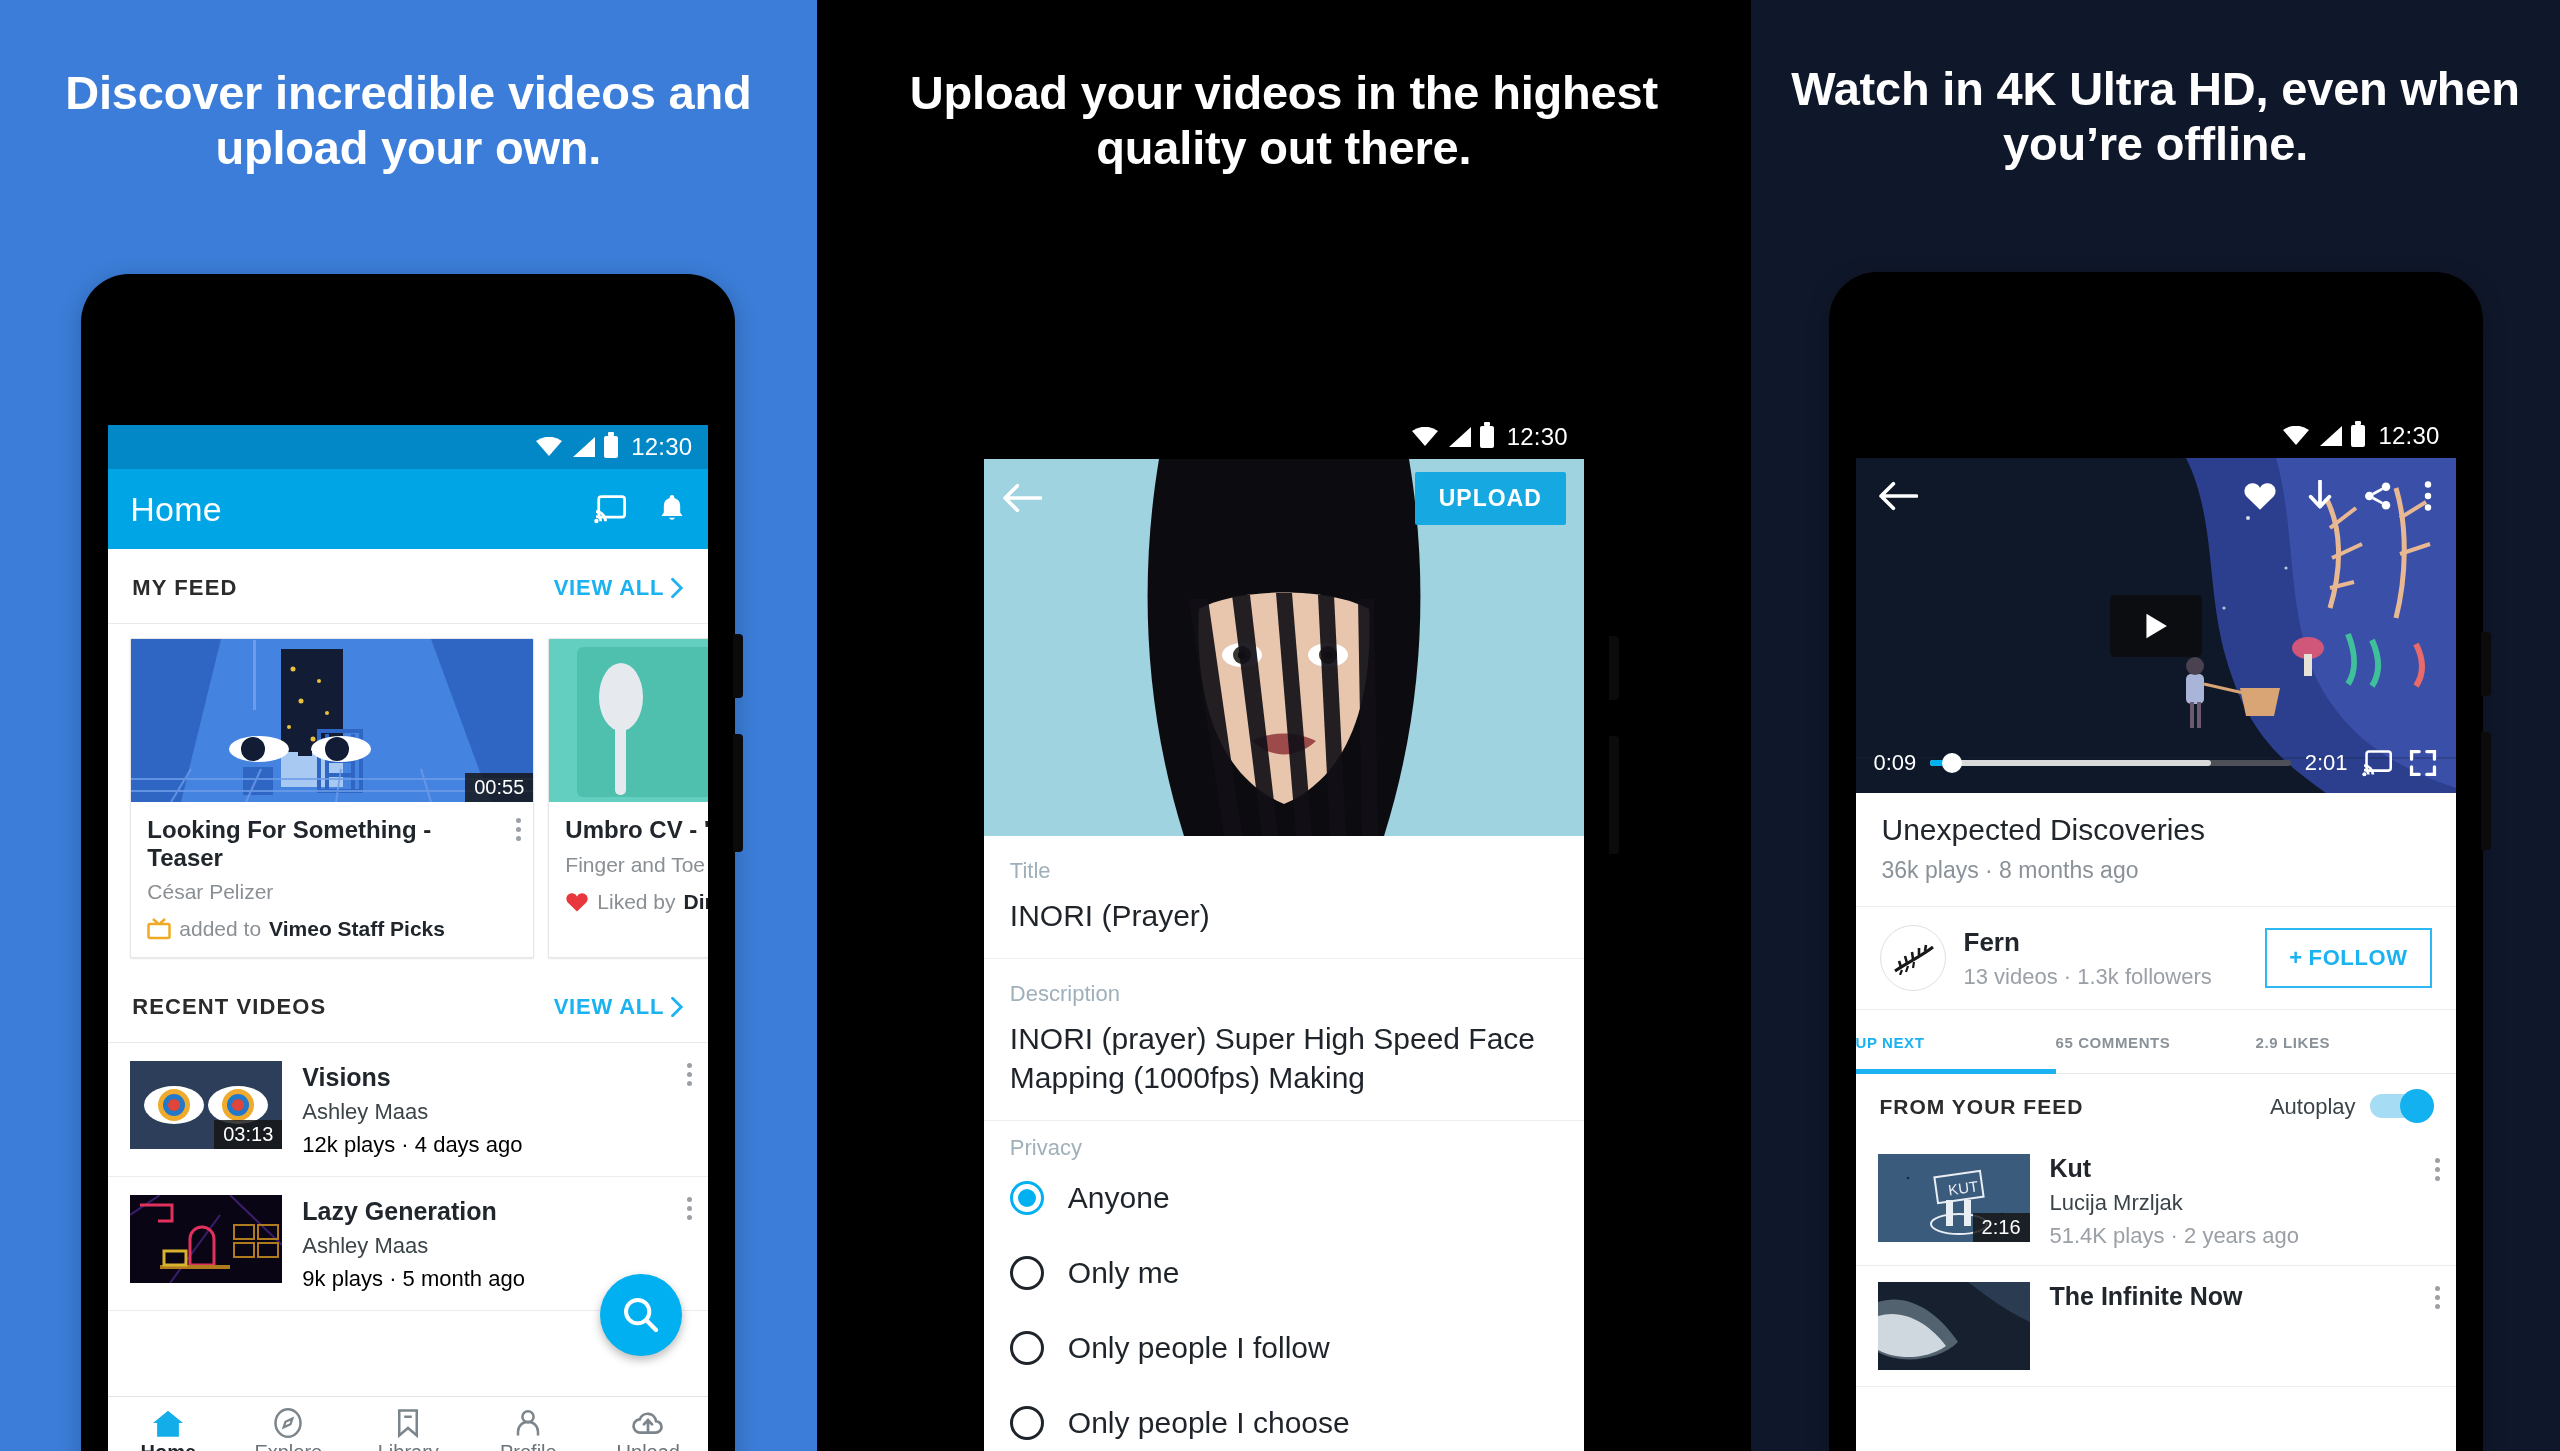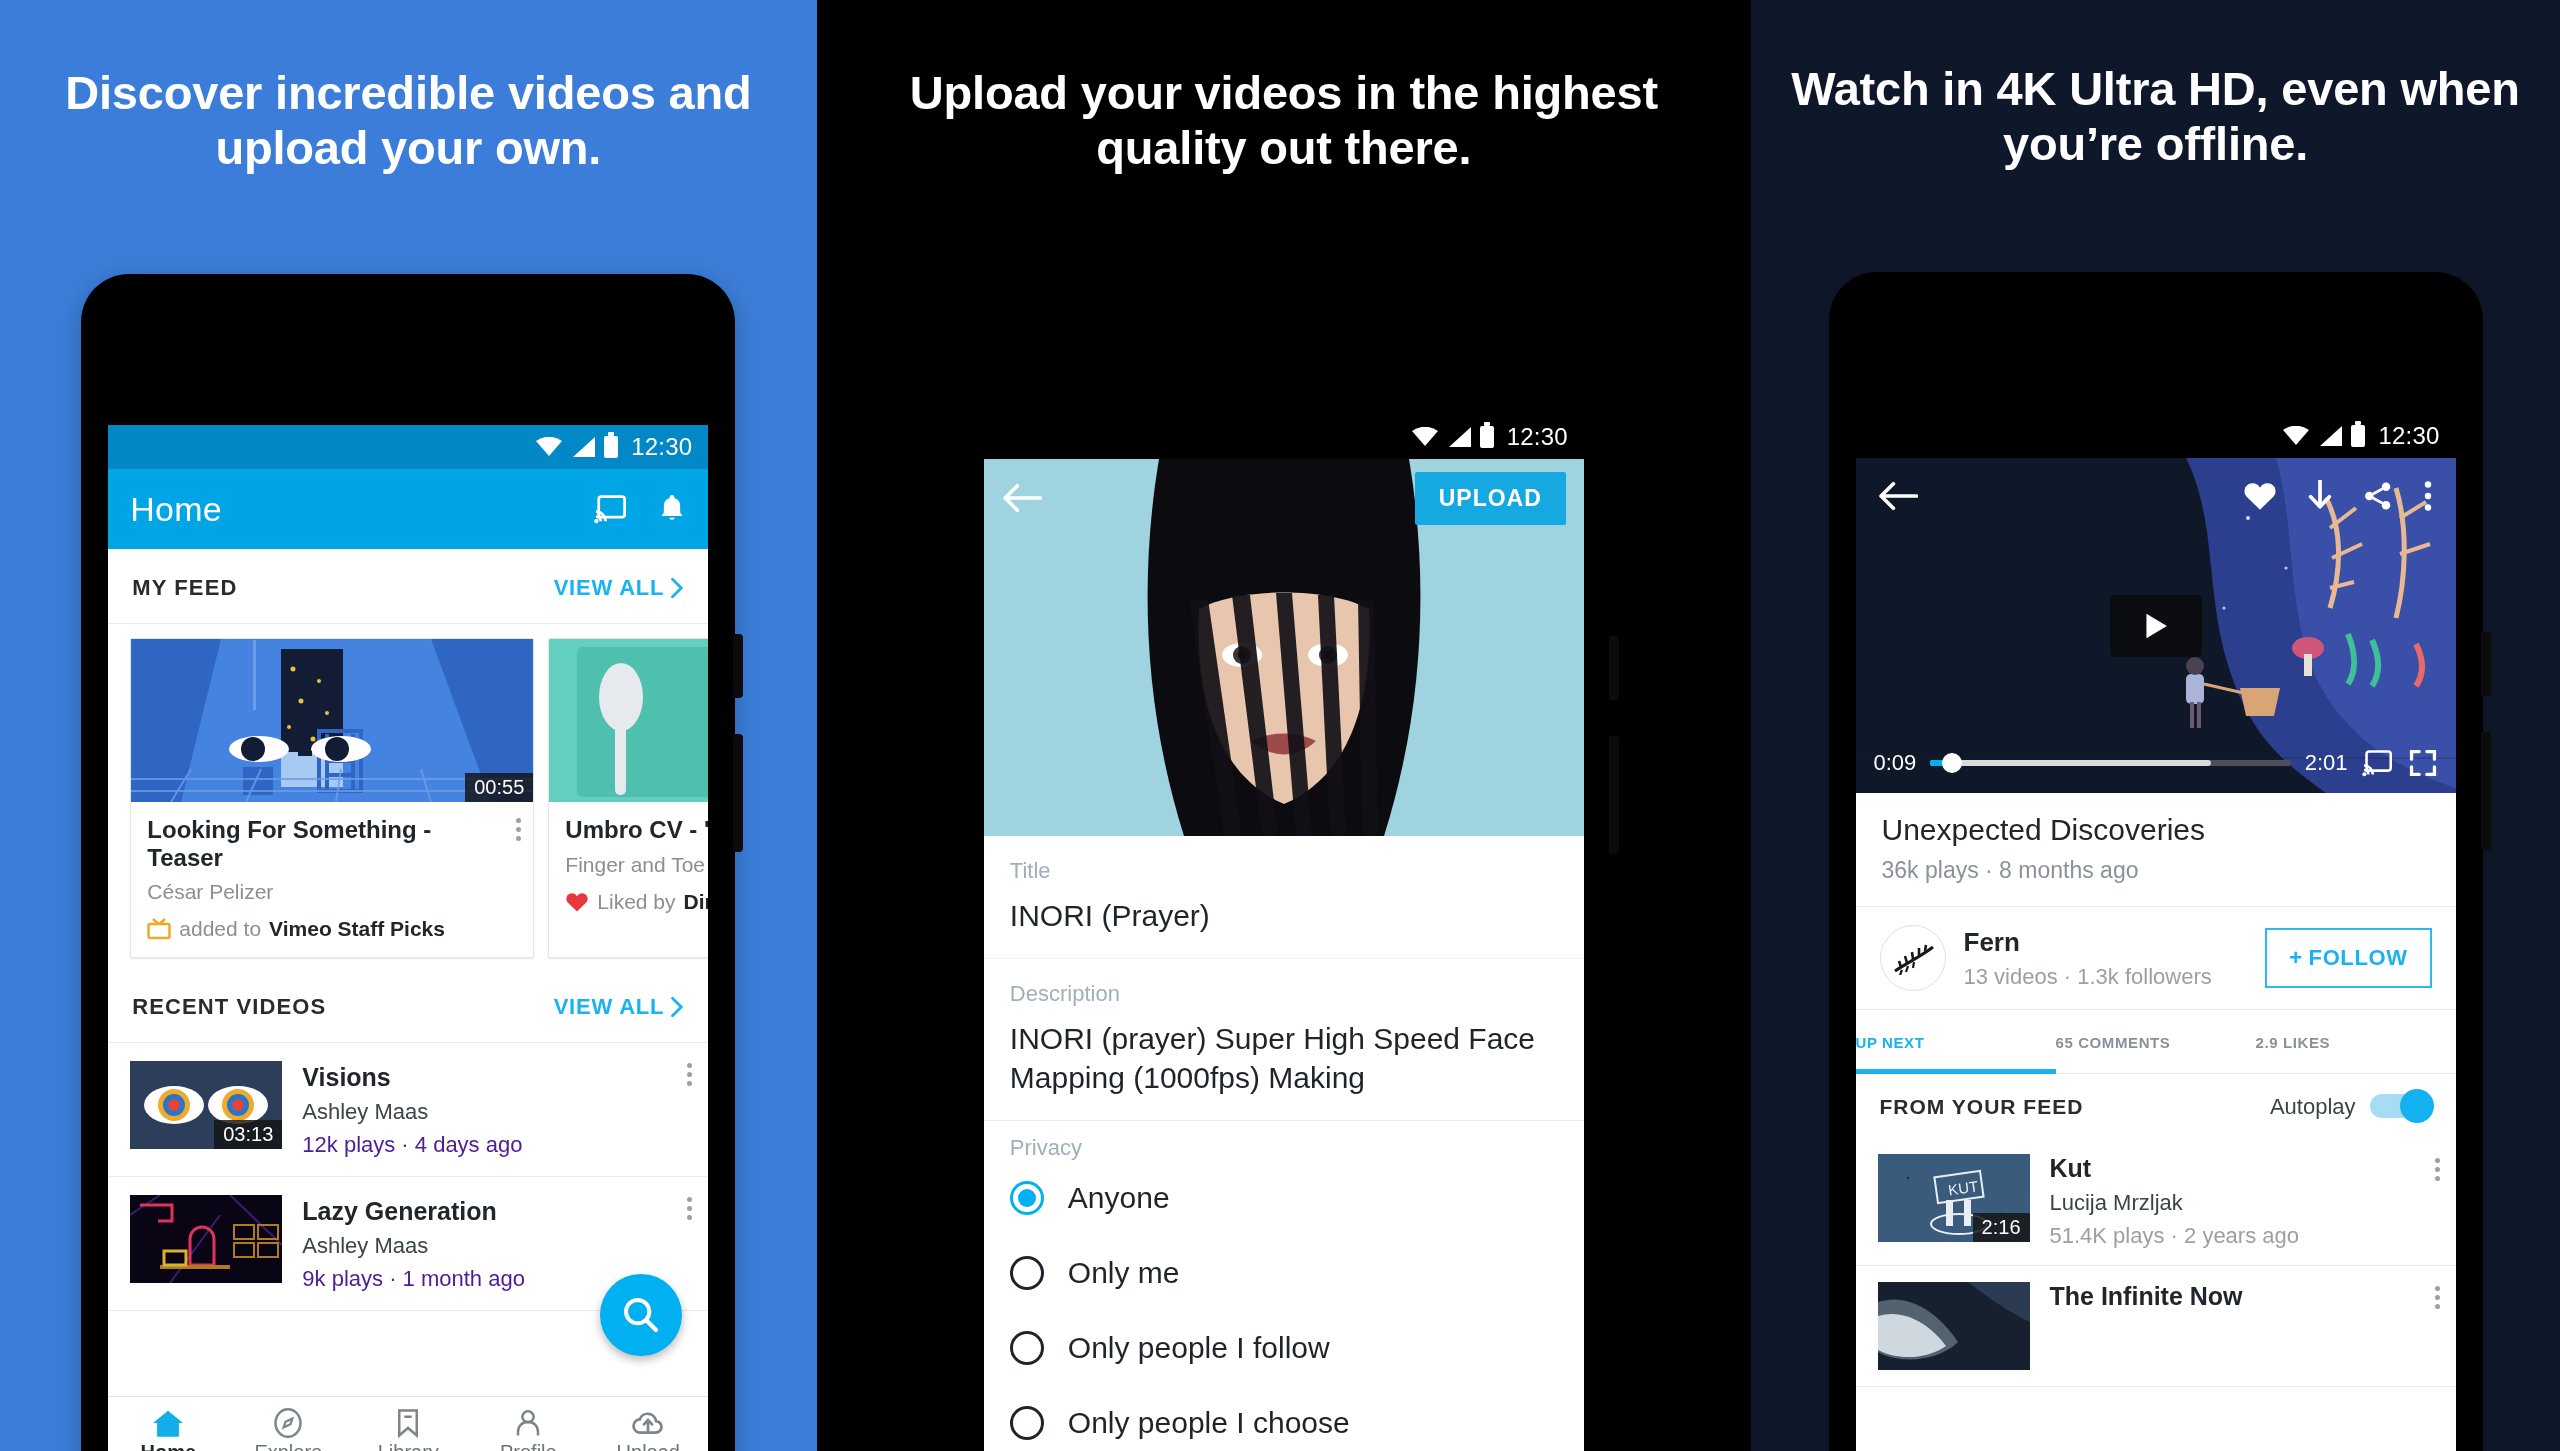--- a/index.html
+++ b/index.html
@@ -83,21 +83,21 @@
   .card-meta { font-size:21px; color:#8a8f94; margin-top:13px; display:flex; align-items:center; gap:8px; }
   .card-meta b { color:#20262c; font-weight:bold; }
   .kebab { position:absolute; top:16px; right:12px; display:flex; flex-direction:column; gap:4px; }
   .kebab i { display:block; width:5px; height:5px; border-radius:50%; background:#9aa0a6; }
 
   .list-item { display:flex; gap:20px; align-items:flex-start; padding:18px 22px; border-bottom:1px solid #ececec; position:relative; }
   .list-thumb { position:relative; width:152px; height:88px; flex:0 0 auto; overflow:hidden; }
   .list-info { flex:1; padding-top:2px; }
   .list-title { font-size:25px; font-weight:bold; color:#20262c; }
   .list-owner { font-size:22px; color:#3b4449; margin-top:7px; }
-  .list-stats { font-size:22px; color:#4c1d95; margin-top:7px; }
+  .list-stats { font-size:22px; color:#000000; margin-top:7px; }
   .list-kebab { position:absolute; right:16px; top:20px; display:flex; flex-direction:column; gap:4px; }
   .list-kebab i { display:block; width:5px; height:5px; border-radius:50%; background:#9aa0a6; }
 
   .fab {
     position:absolute; right:26px; bottom:118px; width:82px; height:82px;
     border-radius:50%; background:#00b0f0; display:flex; align-items:center;
     justify-content:center; box-shadow:0 4px 10px rgba(0,0,0,.28);
   }
 
   .bottomnav {
@@ -351,21 +351,21 @@
               <rect x="104" y="48" width="20" height="14" fill="none" stroke="#b07a1e" stroke-width="2"></rect>
               <rect x="128" y="48" width="20" height="14" fill="none" stroke="#b07a1e" stroke-width="2"></rect>
               <path d="M60 44 a12 12 0 1 1 24 0 l0 26 l-24 0 z" fill="none" stroke="#e0325c" stroke-width="3"></path>
               <rect x="30" y="70" width="70" height="4" fill="#b07a1e"></rect>
               <rect x="34" y="56" width="22" height="14" fill="none" stroke="#d8b42e" stroke-width="3"></rect>
             </svg>
           </div>
           <div class="list-info">
             <div class="list-title">Lazy Generation</div>
             <div class="list-owner">Ashley Maas</div>
-            <div class="list-stats">9k plays · 1 month ago</div>
+            <div class="list-stats">9k plays · 5 month ago</div>
           </div>
           <div class="list-kebab">
               <i></i>
               <i></i>
               <i></i>
             </div>
         </div>
 
         <div class="fab">
           <span>

